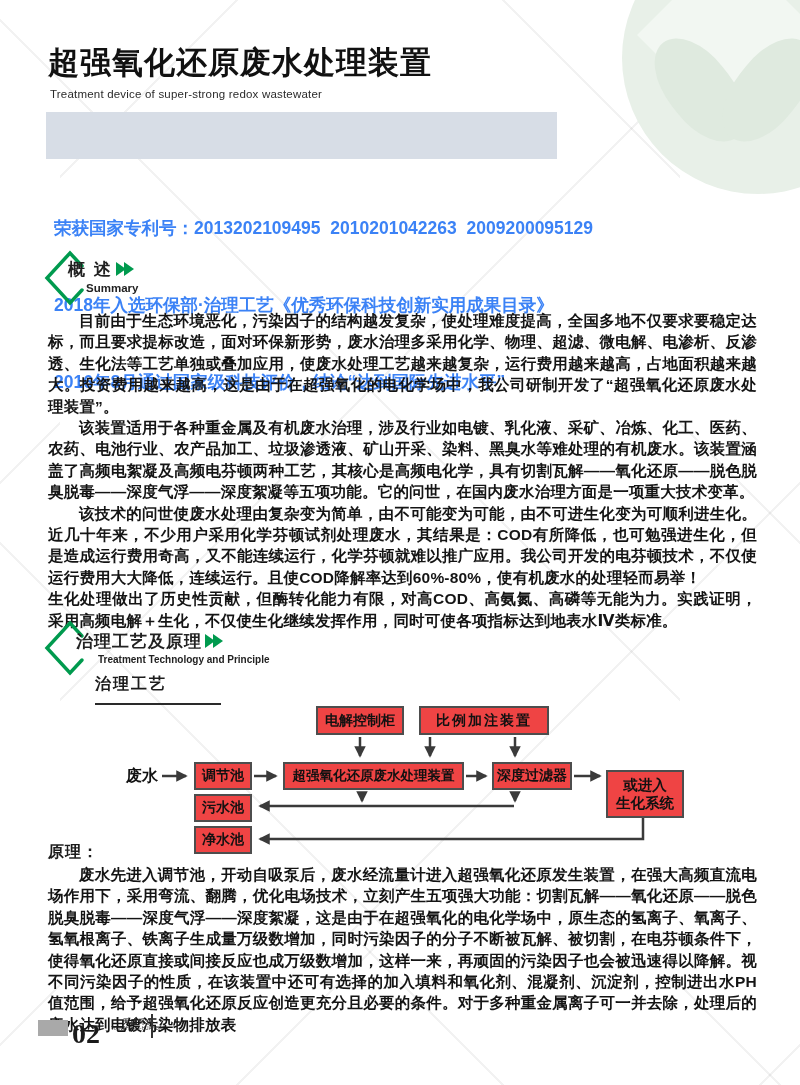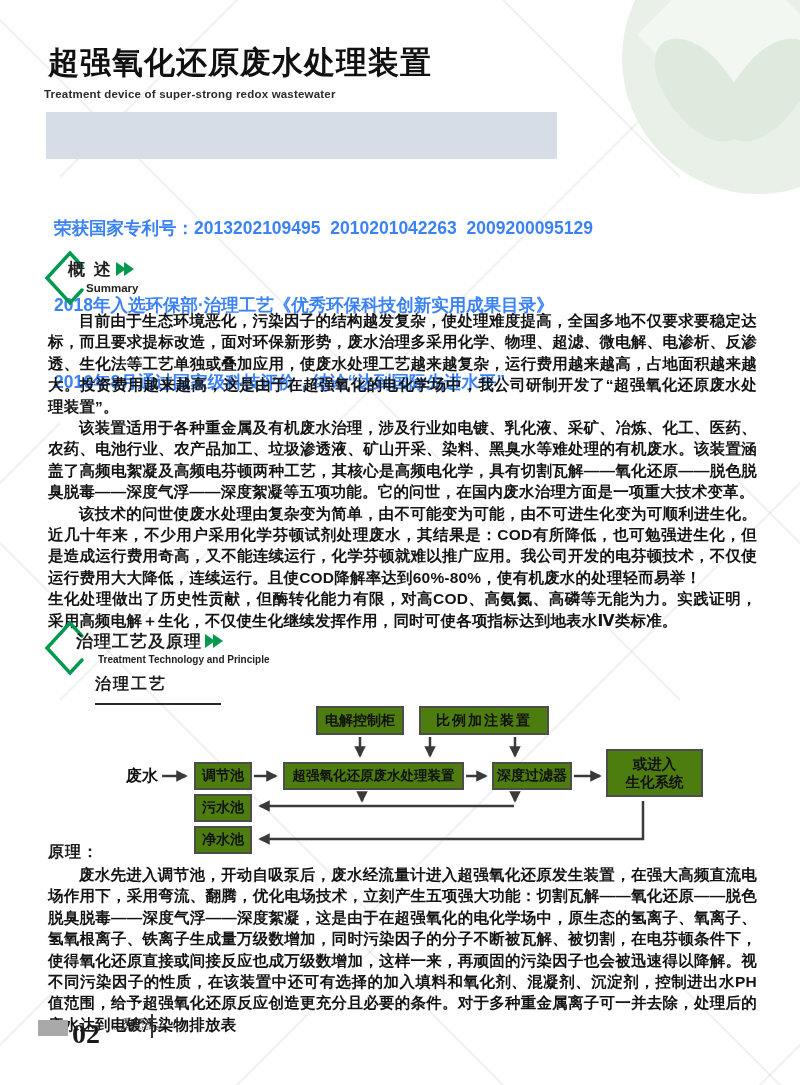--- a/index.html
+++ b/index.html
@@ -37,22 +37,22 @@
   .wm-leaf.r{left:736px;top:30px;transform:rotate(38deg);}
 
   .layer{position:absolute;z-index:1;}
 
   .page-title{
     left:48px;top:42px;
     font-size:31px;font-weight:bold;color:#111;
     letter-spacing:1px;white-space:nowrap;
   }
   .page-subtitle{
-    left:44px;top:88px;
-    font-size:11.5px;font-weight:bold;color:#2b2b2b;
+    left:50px;top:88px;
+    font-size:11.5px;font-weight:normal;color:#2b2b2b;
     letter-spacing:0.2px;
     text-align:right;
   }
   .banner{
     left:46px;top:112px;width:511px;height:47px;
     background:#d7dde6;
   }
   .awards{
     left:54px;top:164px;width:720px;
     font-size:17.5px;font-weight:bold;color:#3b82f6;
@@ -93,30 +93,30 @@
     letter-spacing:2px;
   }
   .principle-heading{
     left:48px;top:842px;
     font-size:16px;font-weight:bold;color:#1c1c1c;letter-spacing:1px;
   }
 
   .flowchart{left:0;top:698px;width:800px;height:160px;}
   .fc-box{
     position:absolute;box-sizing:border-box;
-    border:2px solid #4d4d4d;background:#4d7c0f;
+    border:2px solid #4d4d4d;background:#ef4444;
     display:flex;align-items:center;justify-content:center;flex-direction:column;
     font-weight:bold;color:#111;text-align:center;line-height:1.25;
   }
   .fc-elec{left:316px;top:8px;width:88px;height:29px;font-size:14px;}
   .fc-dosing{left:419px;top:8px;width:130px;height:29px;font-size:14px;letter-spacing:2px;}
   .fc-adjust{left:194px;top:64px;width:58px;height:28px;font-size:14px;}
   .fc-main{left:283px;top:64px;width:181px;height:28px;font-size:13.5px;}
   .fc-filter{left:492px;top:64px;width:80px;height:28px;font-size:14px;}
-  .fc-bio{left:606px;top:51px;width:97px;height:48px;font-size:14.5px;align-items:center;}
+  .fc-bio{left:606px;top:72px;width:78px;height:48px;font-size:14.5px;align-items:center;}
   .fc-sewage{left:194px;top:96px;width:58px;height:28px;font-size:14px;}
   .fc-clean{left:194px;top:128px;width:58px;height:28px;font-size:14px;}
   .fc-input{
     position:absolute;left:126px;top:68px;
     font-size:16px;font-weight:bold;color:#111;
   }
   .fc-svg{position:absolute;left:0;top:0;}
 
   .footer-block{left:38px;top:1006px;width:300px;height:40px;}
   .footer-rect{position:absolute;left:0;top:14px;width:30px;height:16px;background:#a9a9a9;}

